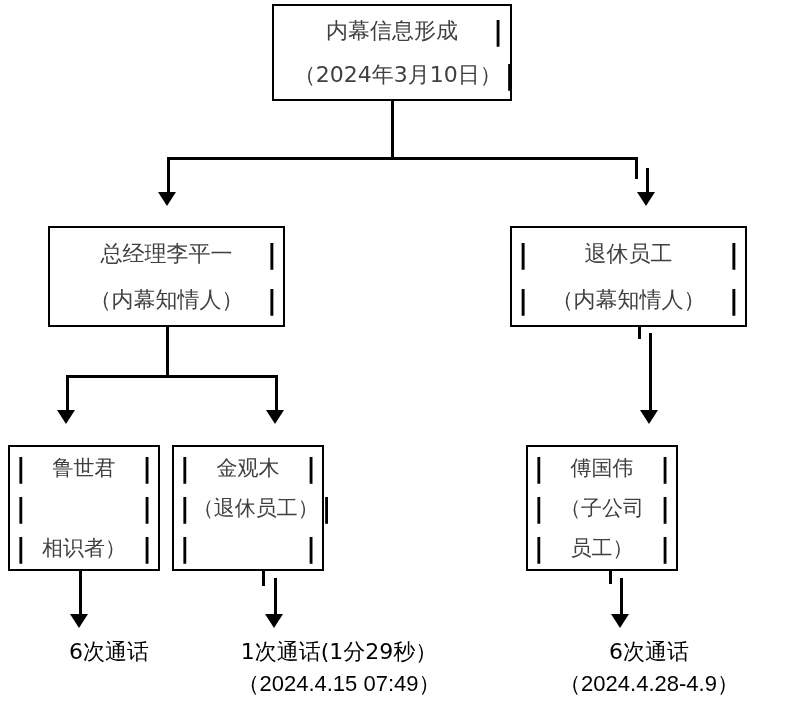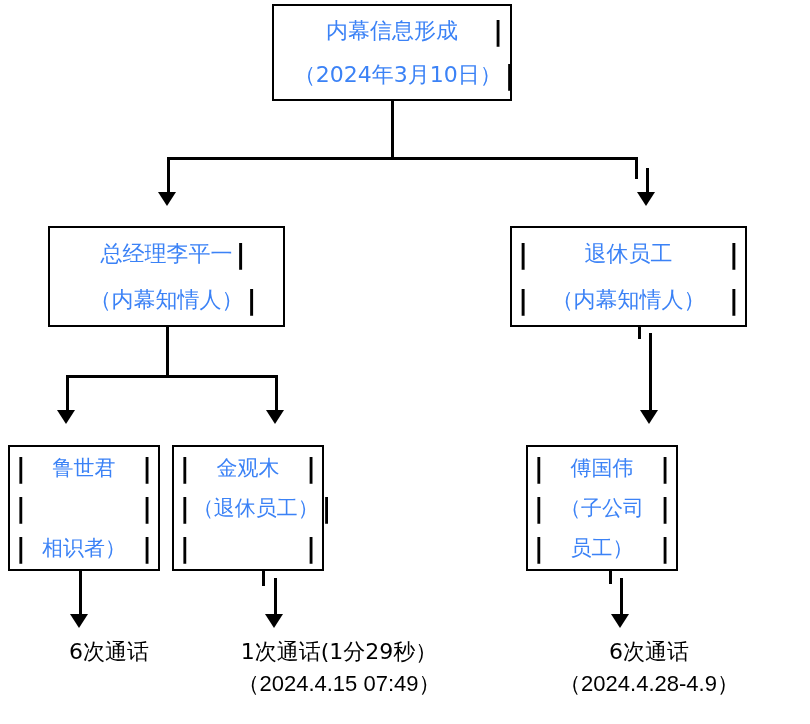--- a/index.html
+++ b/index.html
@@ -41,39 +41,39 @@
   .node .bar {
     font-family: "DejaVu Sans Mono", "Liberation Mono", monospace;
     font-weight: 700;
     color: #000000;
     flex: 0 0 auto;
   }
   .node .bar.hidden { visibility: hidden; }
   .node .txt {
     flex: 1 1 auto;
     text-align: center;
-    color: #3b82f6;
+    color: #404040;
   }
 
   
   .n-root {
     left: 272px; top: 4px; width: 240px; height: 97px;
     font-size: 22px;
   }
   .n-root .row { height: 44px; padding: 0 4px; }
   .n-root .bar { font-size: 26px; }
 
   
   .n-l2 {
     width: 237px; height: 101px;
     font-size: 22px;
   }
   .n-l2 .row { height: 46px; padding: 0 3px; }
   .n-l2 .bar { font-size: 27px; }
-  .n-lipingyi { left: 48px; top: 226px; align-items: center; }
+  .n-lipingyi { left: 48px; top: 226px; }
   .n-wenchao  { left: 510px; top: 226px; }
 
   
   .n-l3 {
     width: 152px; height: 126px;
     font-size: 21px;
   }
   .n-l3 .row { height: 40px; padding: 0 3px; }
   .n-l3 .bar { font-size: 26px; }
   .n-lushijun { left: 8px;  top: 445px; }

